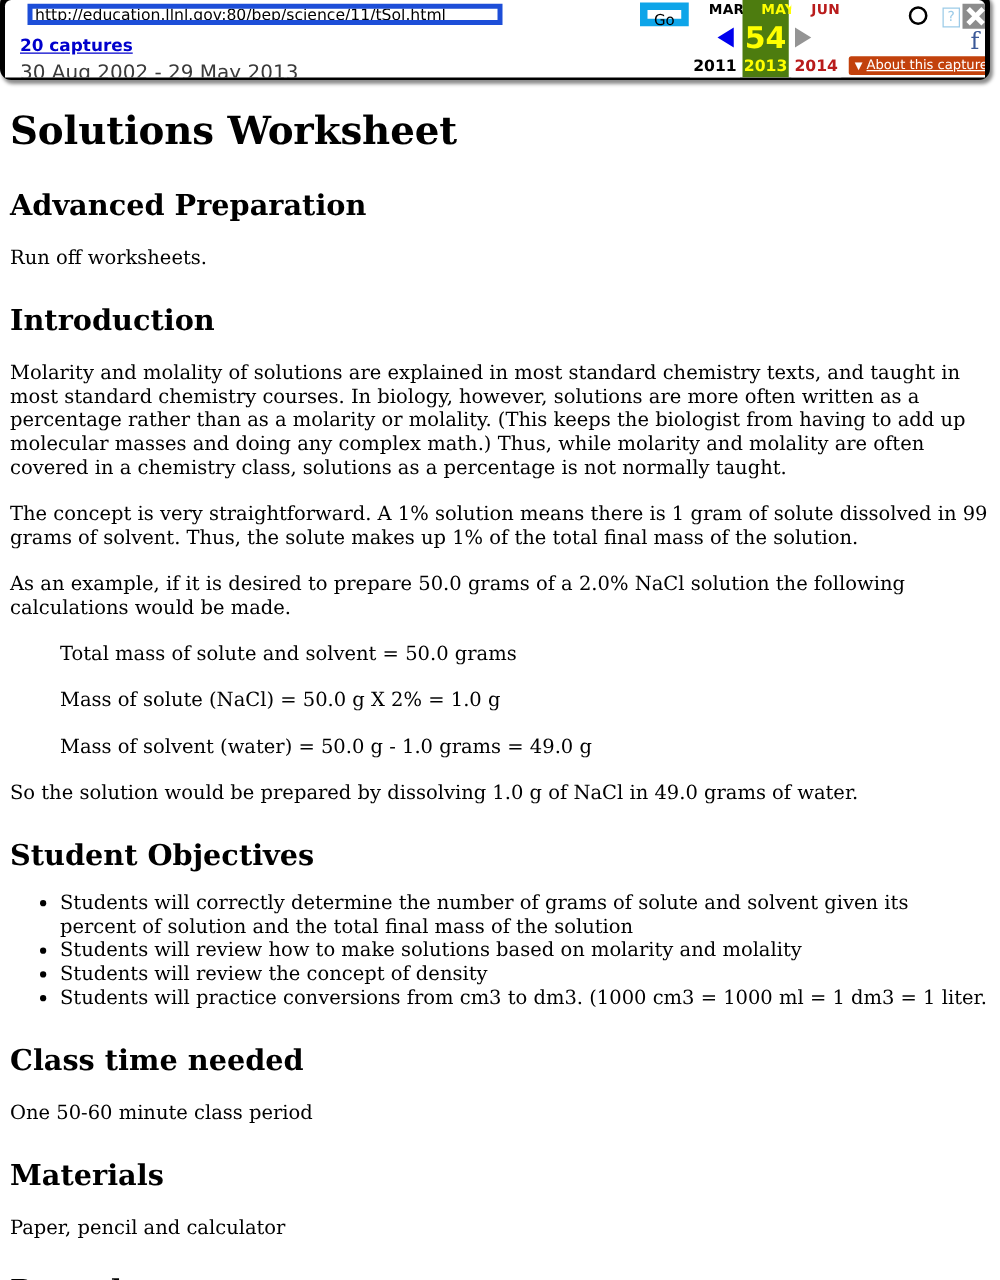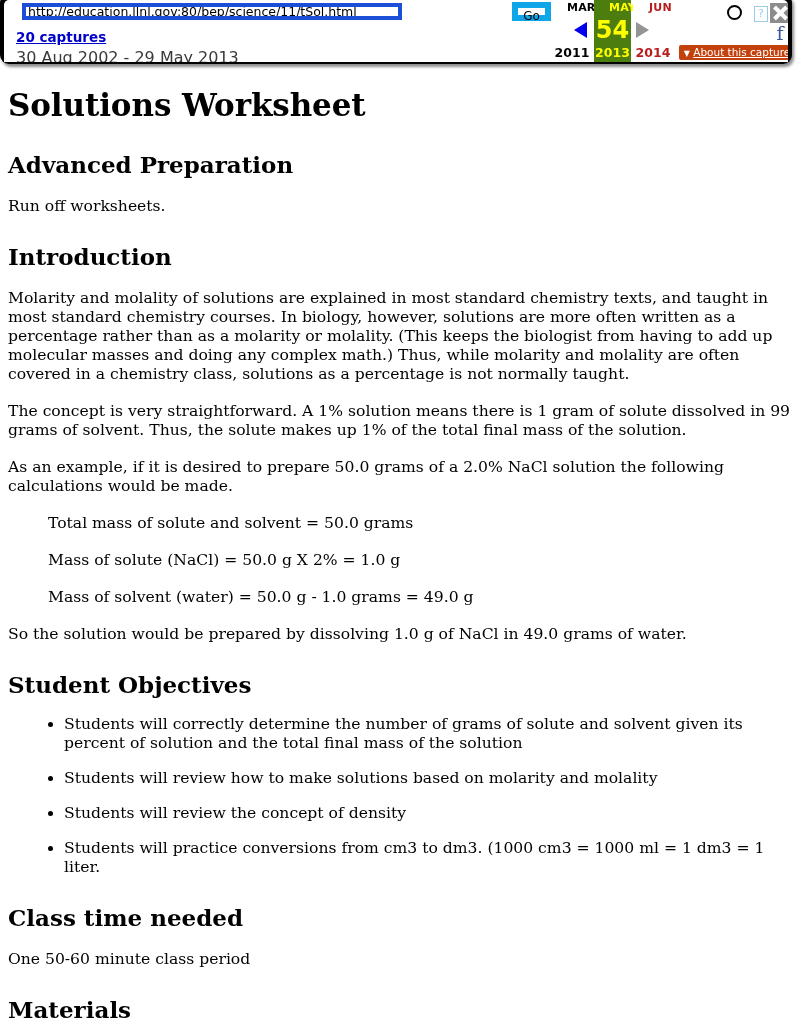--- a/index.html
+++ b/index.html
@@ -297,21 +297,21 @@
     padding-left: 40px;
   }
   ul.objectives {
     margin: 14px 0 0 0;
     padding-left: 40px;
     list-style: disc;
   }
   ul.objectives li {
     font-size: 15.6px;
     line-height: 19px;
-    margin: 16px;
+    margin: 0;
   }
 </style>
 </head>
 <body>
 
 <div id="wayback-toolbar">
   <div class="wb-frame"></div>
   <div class="wb-inner">
 
     <div class="wb-urlrow">

